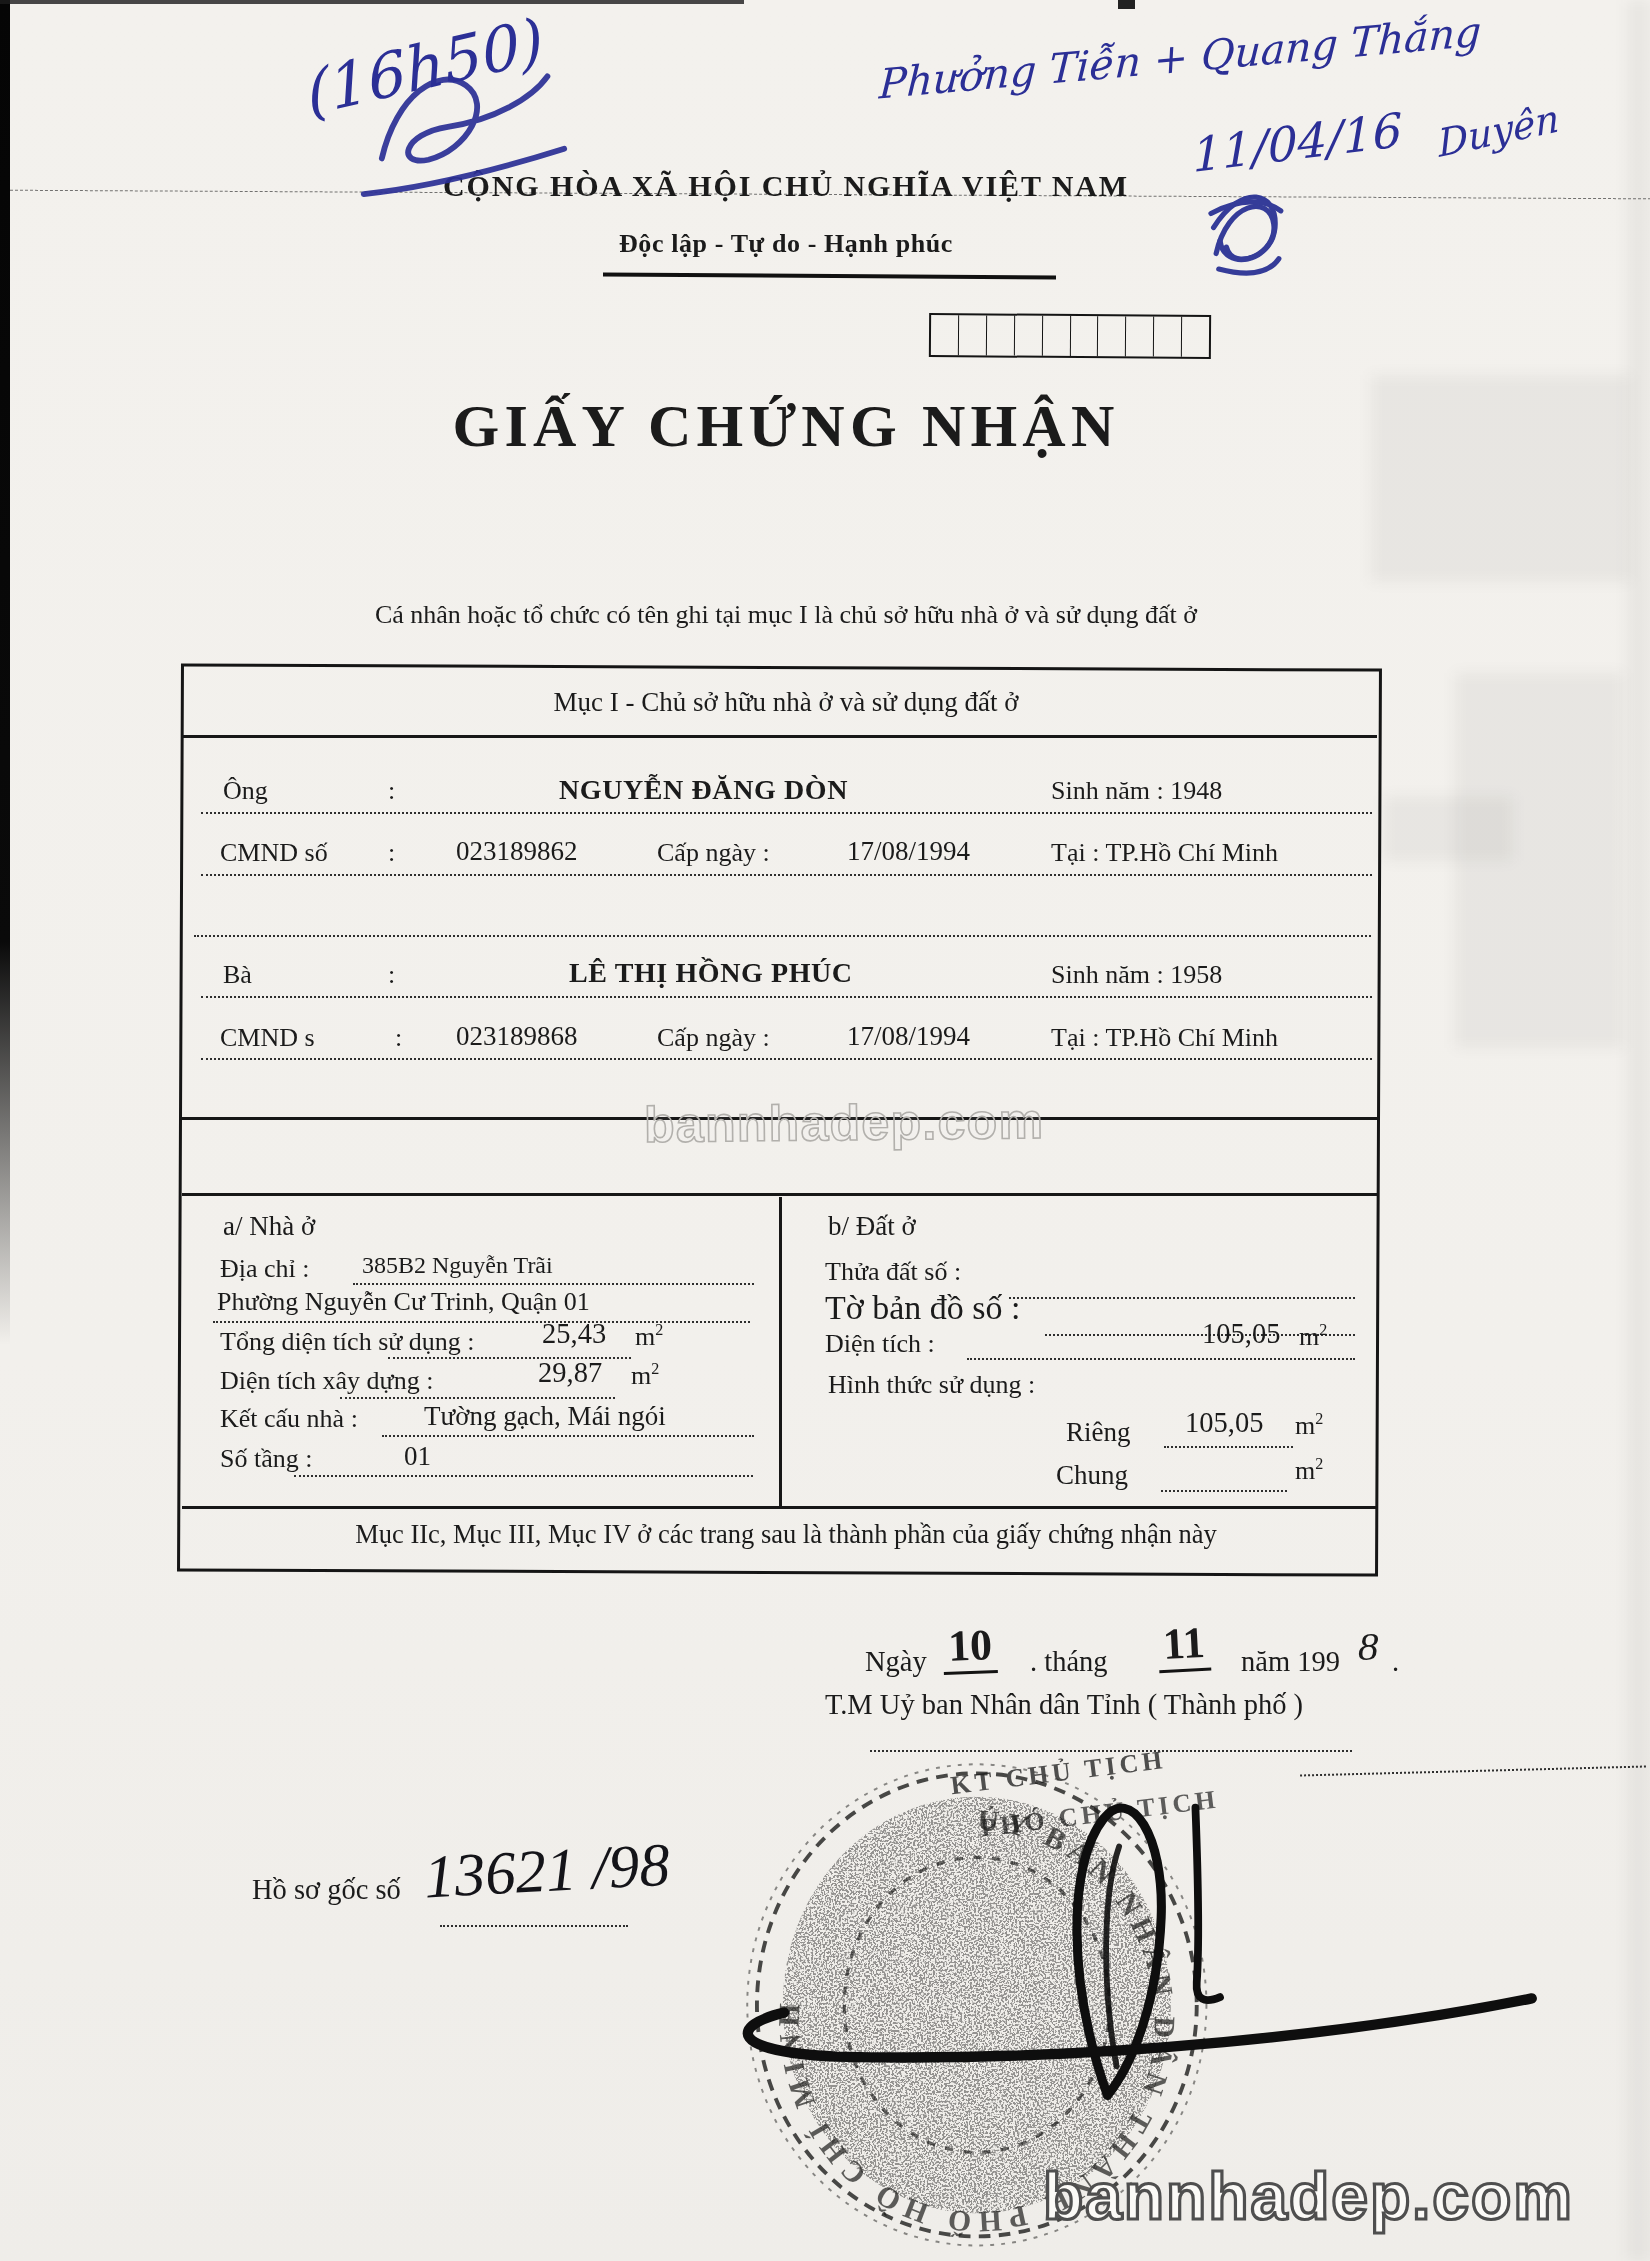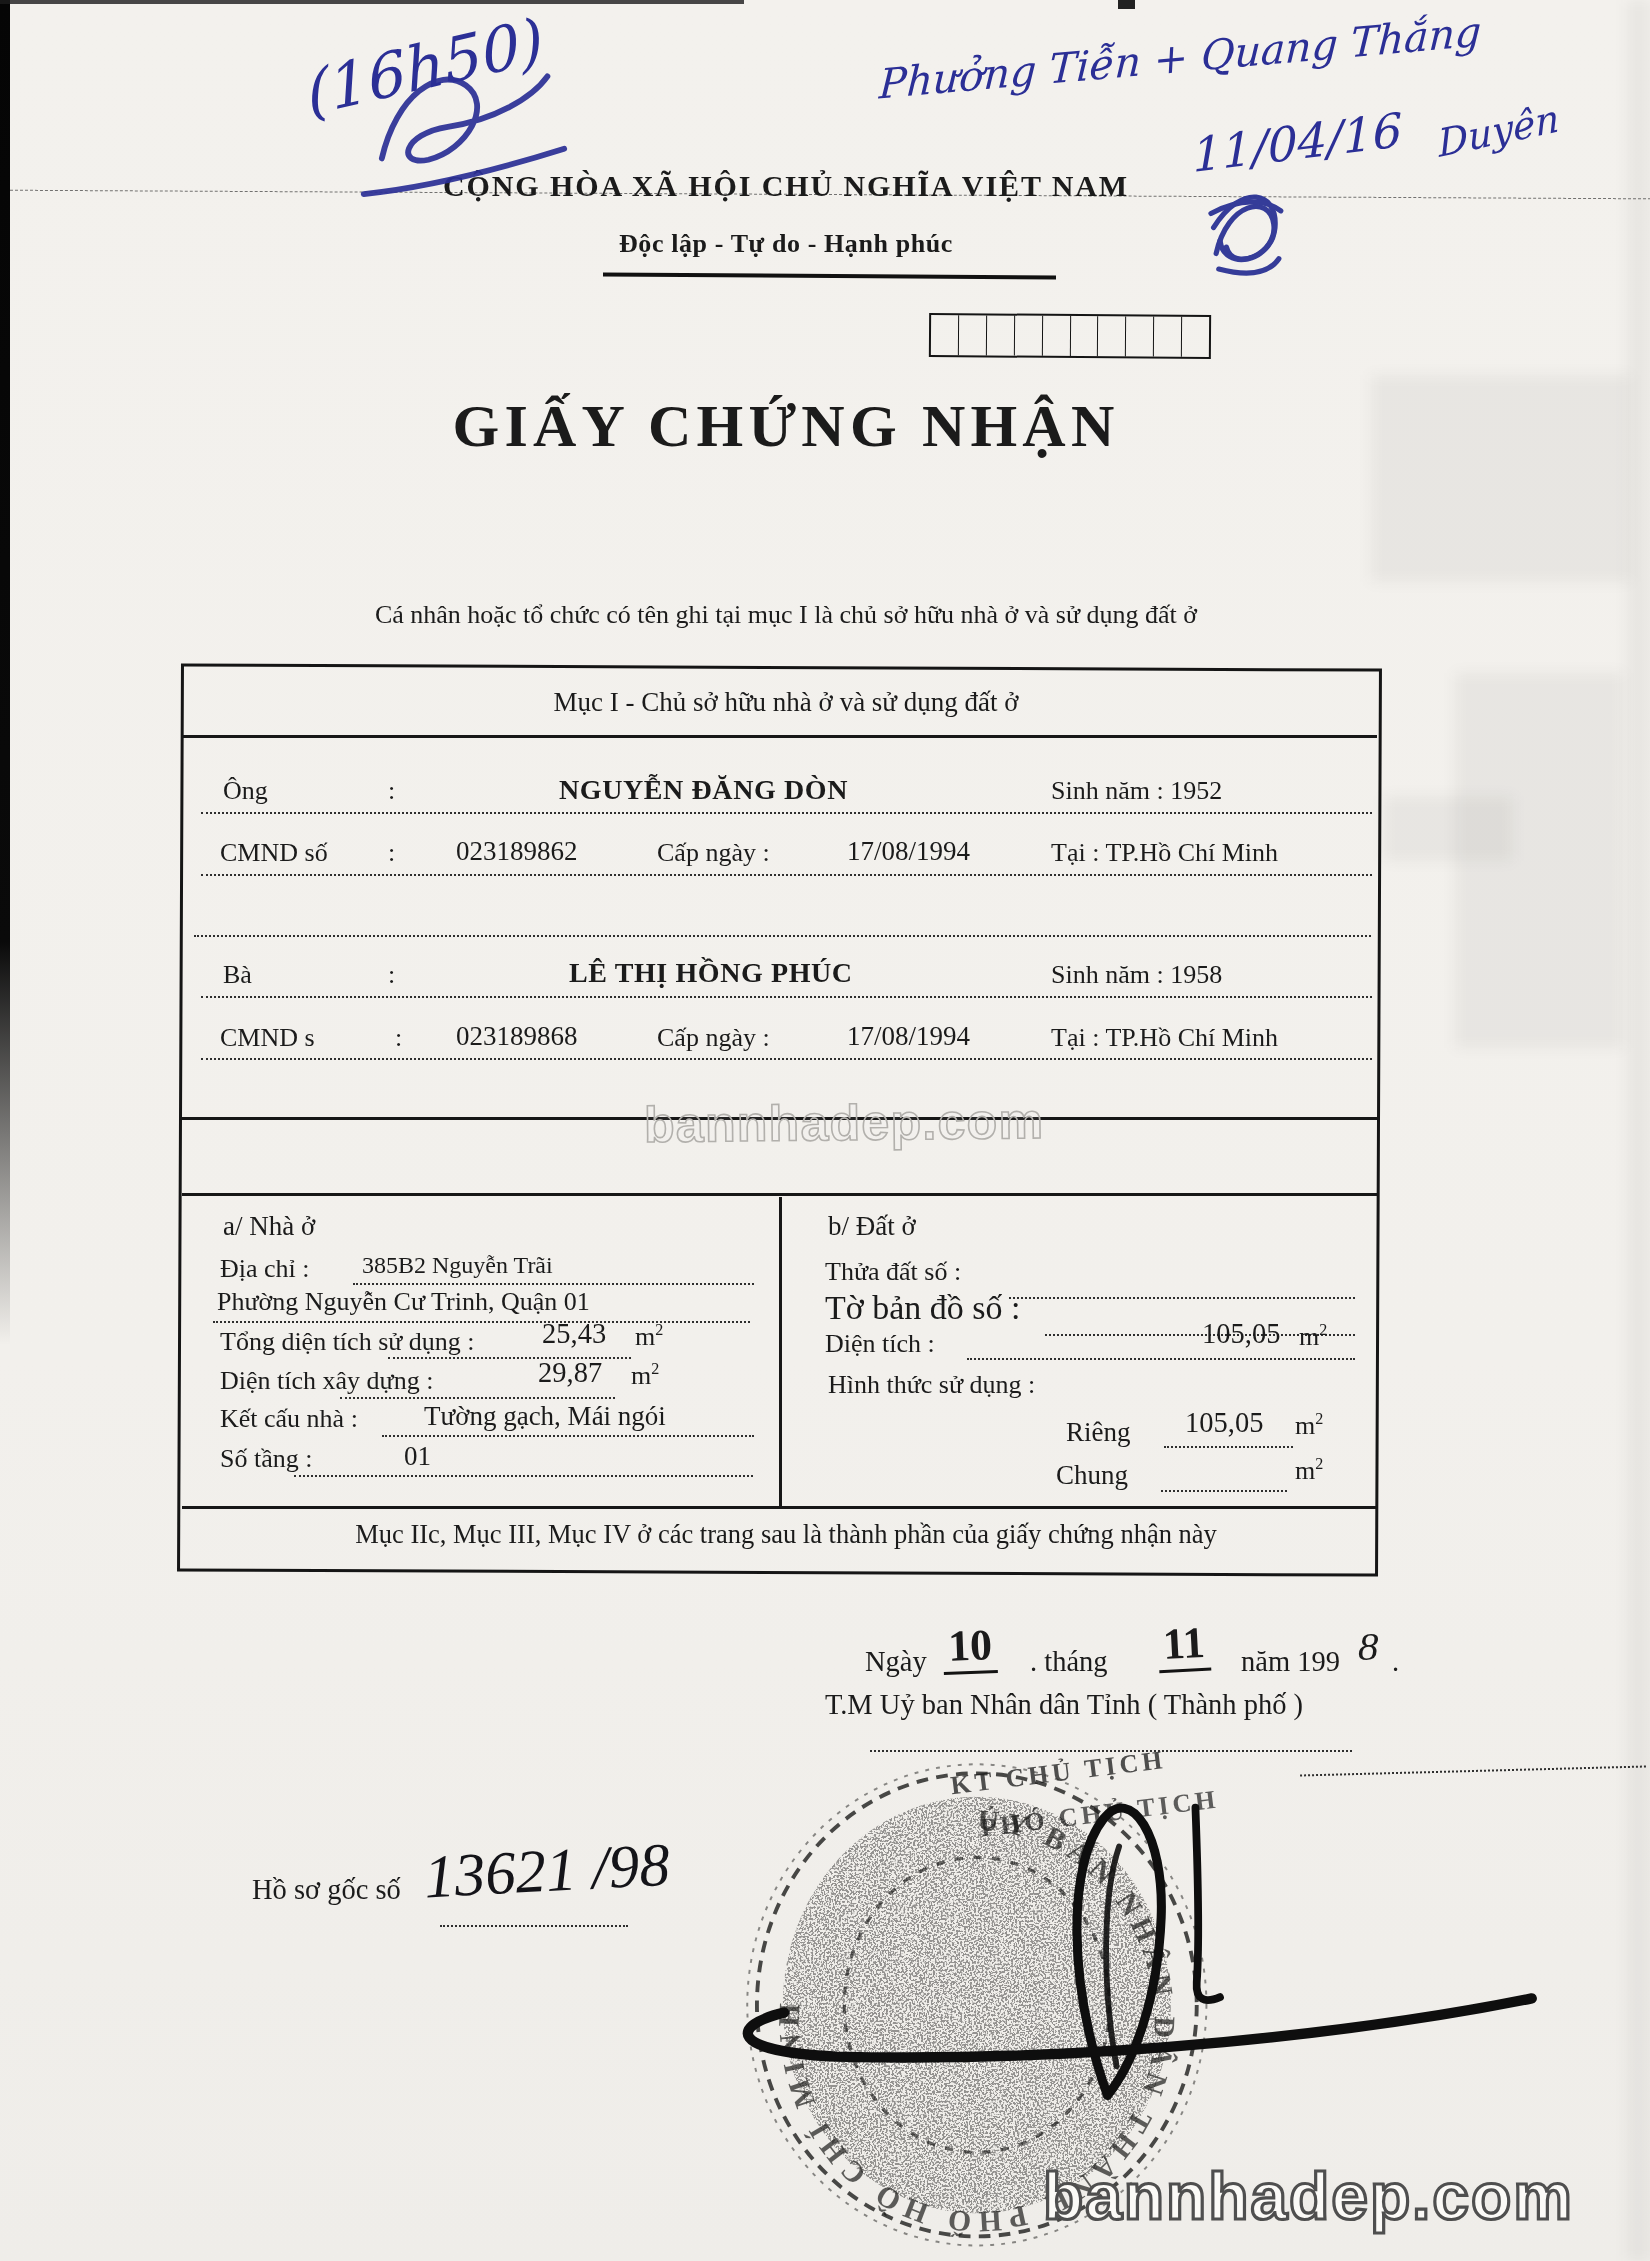--- a/index.html
+++ b/index.html
@@ -84,21 +84,21 @@
   <div class="hline" style="left:182px;top:1117px;width:1195px;"></div>
   <div class="hline" style="left:182px;top:1193px;width:1195px;"></div>
   <div class="hline" style="left:182px;top:1506px;width:1195px;"></div>
   <div id="vdivider"></div>
 
   <div class="ctr" style="top:687px;font-size:27px;">Mục I - Chủ sở hữu nhà ở và sử dụng đất ở</div>
 
   <span class="t" style="left:223px;top:776px;font-size:26px;">Ông</span>
   <span class="t" style="left:388px;top:776px;font-size:26px;">:</span>
   <span class="t" style="left:559px;top:774px;font-size:28px;font-weight:bold;letter-spacing:0.6px;">NGUYỄN ĐĂNG DÒN</span>
-  <span class="t" style="left:1051px;top:776px;font-size:26px;">Sinh năm : 1952</span>
+  <span class="t" style="left:1051px;top:776px;font-size:26px;">Sinh năm : 1948</span>
   <div class="dl" style="left:201px;top:812px;width:1171px;"></div>
 
   <span class="t" style="left:220px;top:838px;font-size:26px;">CMND số</span>
   <span class="t" style="left:388px;top:838px;font-size:26px;">:</span>
   <span class="t" style="left:456px;top:836px;font-size:27px;">023189862</span>
   <span class="t" style="left:657px;top:838px;font-size:26px;">Cấp ngày :</span>
   <span class="t" style="left:847px;top:836px;font-size:27px;">17/08/1994</span>
   <span class="t" style="left:1051px;top:838px;font-size:26px;">Tại : TP.Hồ Chí Minh</span>
   <div class="dl" style="left:201px;top:874px;width:1171px;"></div>
 

